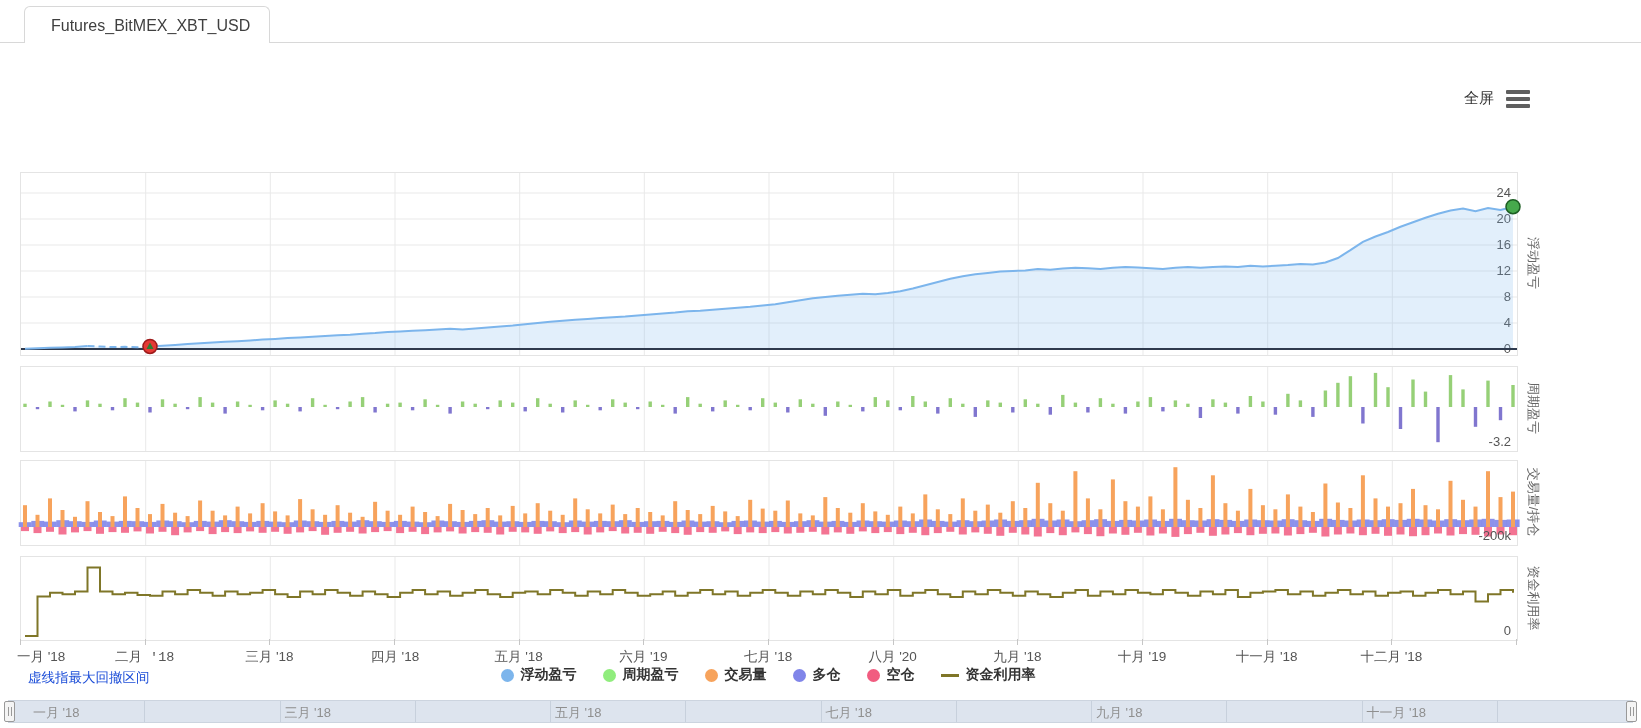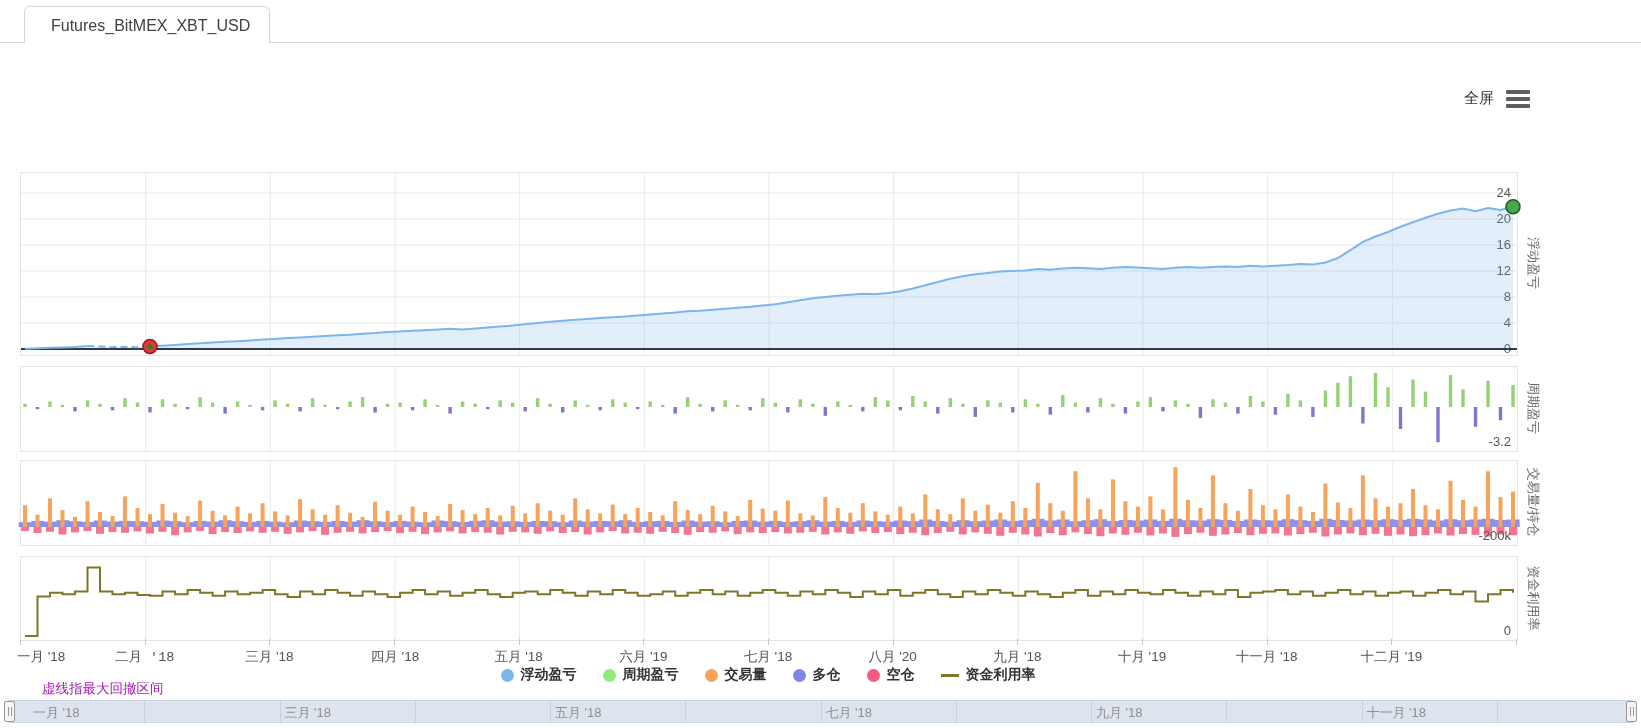--- a/index.html
+++ b/index.html
@@ -27,21 +27,21 @@
   svg{display:block;}
   svg text{font-family:"Liberation Sans","DejaVu Sans",sans-serif;}
   .ytitle-wrap{position:absolute;left:1522px;width:22px;}
   .ytitle{position:absolute;left:50%;top:50%;transform:translate(-50%,-50%) rotate(90deg);
           white-space:nowrap;font-size:13px;color:#666;}
   
   .xlabels{position:absolute;left:0;top:648px;width:1641px;height:20px;font-size:13.5px;color:#555;}
   .xlab{position:absolute;top:0;transform:translateX(-50%);white-space:nowrap;}
   .xtick{position:absolute;top:639px;width:1px;height:6px;background:#c6c6c6;}
   
-  .note{position:absolute;left:42px;top:669px;font-size:13.5px;color:#a21caf;margin-top:11px;}
+  .note{position:absolute;left:28px;top:669px;font-size:13.5px;color:#1d4ed8;}
   .legend{position:absolute;left:20px;top:666px;width:1496px;display:flex;justify-content:center;
           align-items:center;gap:26px;font-size:14px;font-weight:bold;color:#333;}
   .legend-item{display:flex;align-items:center;cursor:pointer;}
   .dot{width:13px;height:13px;border-radius:50%;margin-right:7px;display:inline-block;}
   .dash{width:18px;height:3px;margin-right:7px;display:inline-block;}
   
   .nav{position:absolute;left:8px;top:700px;width:1625px;height:23px;background:#dde4ee;
        border:1px solid #ccd4df;box-sizing:border-box;cursor:ew-resize;}
   .navlab{position:absolute;top:3px;font-size:13px;color:#8f8f8f;white-space:nowrap;}
   .navgrid{position:absolute;top:0;width:1px;height:100%;background:#c7d0dc;}
@@ -659,21 +659,21 @@
       <div class="xlab" style="left: 144.667px; font-family: Liberation Mono, monospace;">二月 '18</div>
       <div class="xlab" style="left: 269.333px;">三月 '18</div>
       <div class="xlab" style="left: 395px;">四月 '18</div>
       <div class="xlab" style="left: 518.667px;">五月 '18</div>
       <div class="xlab" style="left: 643.333px;">六月 '19</div>
       <div class="xlab" style="left: 768px;">七月 '18</div>
       <div class="xlab" style="left: 892.667px;">八月 '20</div>
       <div class="xlab" style="left: 1017.33px;">九月 '18</div>
       <div class="xlab" style="left: 1142px;">十月 '19</div>
       <div class="xlab" style="left: 1266.67px;">十一月 '18</div>
-      <div class="xlab" style="left: 1391.33px;">十二月 '19</div>
+      <div class="xlab" style="left: 1391.33px;">十二月 '18</div>
     </div>
 
   <div class="note">虚线指最大回撤区间</div>
 
   <div class="legend">
     <span class="legend-item">
       <i class="dot" style="background: rgb(124, 181, 236);"></i>
       <span>浮动盈亏</span>
     </span>
     <span class="legend-item">

